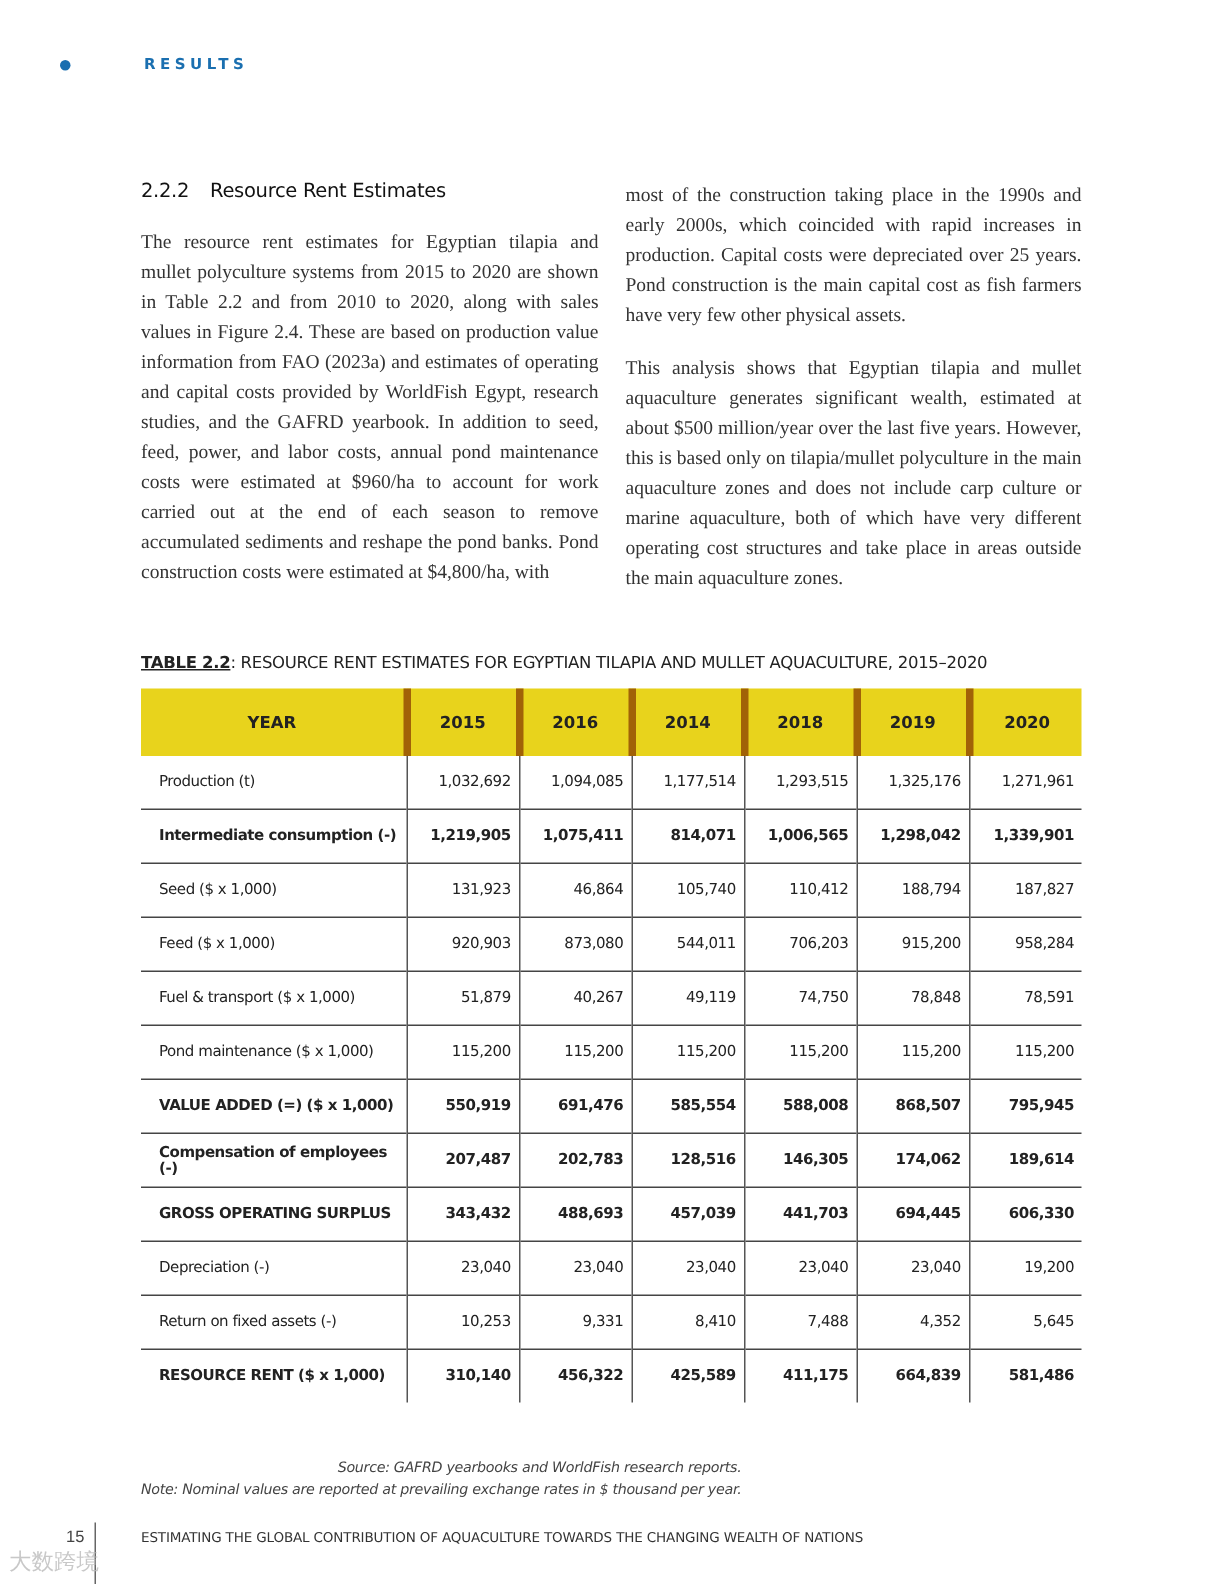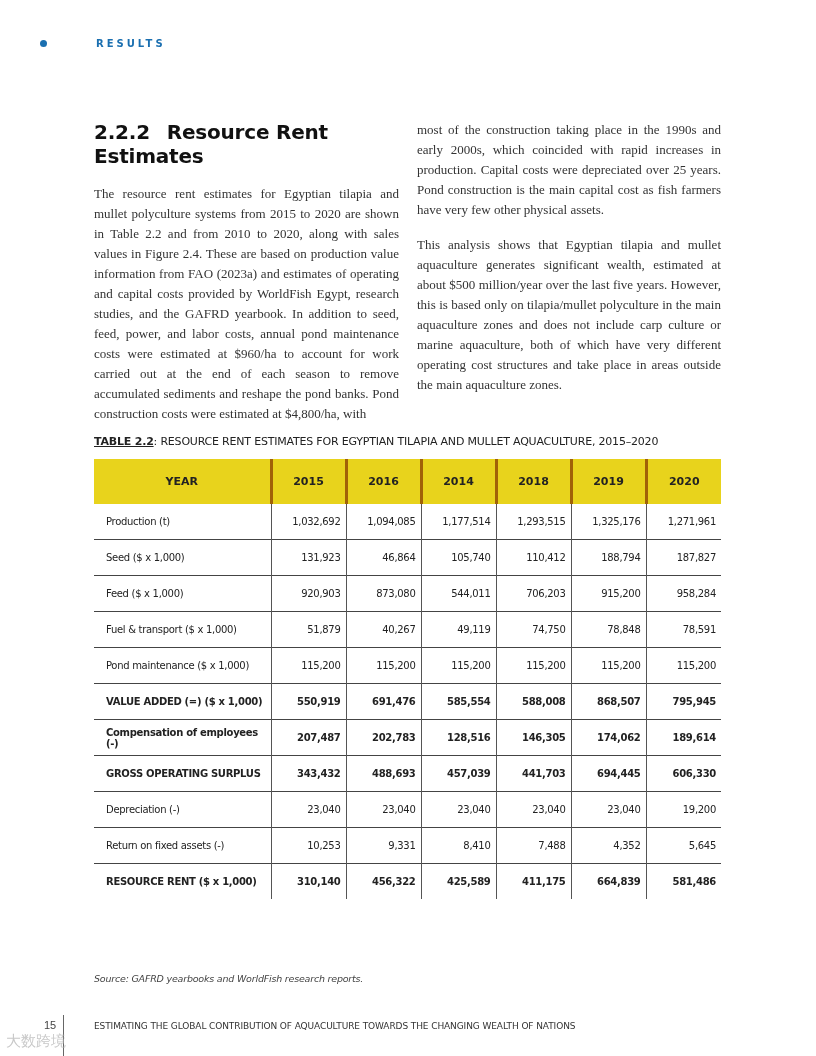--- a/index.html
+++ b/index.html
@@ -3,30 +3,30 @@
 <meta charset="utf-8">
 <style>
   html, body { margin:0; padding:0; background:#ffffff; }
   body { width:816px; height:1056px; position:relative; overflow:hidden; font-family:"Liberation Serif", serif; color:#333; }
   .section-tag { position:absolute; left:40px; top:38px; display:flex; align-items:center;gap:29px; }
   .section-tag .dot { width:7px; height:7px; border-radius:50%; background:#1a6fb0; display:inline-block; }
   .section-tag .label { margin-left:20px; font-family:"DejaVu Sans", sans-serif; font-weight:bold; font-size:10px; letter-spacing:3px; color:#1a6fb0; }
 
   .col-left { position:absolute; left:94px; top:120px; width:305px; }
   .col-right { position:absolute; left:417px; top:120px; width:304px; }
-  h2 { margin:0 0 16px 0; font-family:"DejaVu Sans", sans-serif; font-size:20px; font-weight:bold; color:#111; letter-spacing:-0.2px; }
+  h2 { margin:0 0 16px 0; font-family:"DejaVu Sans", sans-serif; font-size:13px; font-weight:normal; color:#111; letter-spacing:-0.2px; }
   h2 .num { margin-right:10px; }
   p { margin:0; font-size:13px; line-height:20px; text-align:justify; color:#333; }
   .col-right p + p { margin-top:15px; }
 
   .table-caption { position:absolute; left:94px; top:435px; font-family:"DejaVu Sans", sans-serif; font-size:11px; color:#222; letter-spacing:-0.2px; }
   .table-caption .tl { font-weight:bold; text-decoration:underline; }
 
   table.data { position:absolute; left:94px; top:459px; width:627px; border-collapse:collapse; font-family:"DejaVu Sans", sans-serif; font-size:10px; color:#222; }
-  table.data th { background:#e8d31c; height:43px; font-weight:bold; font-size:11px; text-align:center; border-left:3px solid #a16207; }
+  table.data th { background:#e8d31c; height:43px; font-weight:bold; font-size:11px; text-align:center; border-left:5px solid #a16207; }
   table.data th:first-child { border-left:none; }
   table.data td { height:35px; border-top:1px solid #444; border-left:1px solid #555; text-align:right; padding:0 5px 0 4px; letter-spacing:-0.3px; }
   table.data tr.first td { border-top:none; }
   table.data td.lbl { text-align:left; padding-left:12px; border-left:none; letter-spacing:-0.3px; }
   table.data tr.bold td { font-weight:bold; }
   col.c0 { width:177px; } col.cy { width:75px; }
 
   .notes { position:absolute; left:94px; top:971px; font-family:"DejaVu Sans", sans-serif; font-style:italic; font-size:9.5px; line-height:15px; color:#444; letter-spacing:-0.2px;text-align:right; }
 
   .footer-num { position:absolute; left:24px; top:1019px; font-family:Liberation Sans, sans-serif; font-size:11px; color:#444;margin-left:20px; }
@@ -83,20 +83,29 @@
   <tbody id="tbody">
       <tr class="first ">
         <td class="lbl">Production (t)</td>
         <td>1,032,692</td>
         <td>1,094,085</td>
         <td>1,177,514</td>
         <td>1,293,515</td>
         <td>1,325,176</td>
         <td>1,271,961</td>
       </tr>
+      <tr class="bold">
+        <td class="lbl">Intermediate consumption (-)</td>
+        <td>1,219,905</td>
+        <td>1,075,411</td>
+        <td>814,071</td>
+        <td>1,006,565</td>
+        <td>1,298,042</td>
+        <td>1,339,901</td>
+      </tr>
       <tr class="">
         <td class="lbl">Seed ($ x 1,000)</td>
         <td>131,923</td>
         <td>46,864</td>
         <td>105,740</td>
         <td>110,412</td>
         <td>188,794</td>
         <td>187,827</td>
       </tr>
       <tr class="">
@@ -178,18 +187,19 @@
         <td>425,589</td>
         <td>411,175</td>
         <td>664,839</td>
         <td>581,486</td>
       </tr>
     </tbody>
 </table>
 
 <div class="notes">
   <div>Source: GAFRD yearbooks and WorldFish research reports.</div>
+  <div>Note: Nominal values are reported at prevailing exchange rates in $ thousand per year.</div>
 </div>
 
 <div class="footer-num">15</div>
 <div class="footer-rule"></div>
 <div class="footer-title">ESTIMATING THE GLOBAL CONTRIBUTION OF AQUACULTURE TOWARDS THE CHANGING WEALTH OF NATIONS</div>
 <div class="watermark">大数跨境</div>
 
 </body></html>

